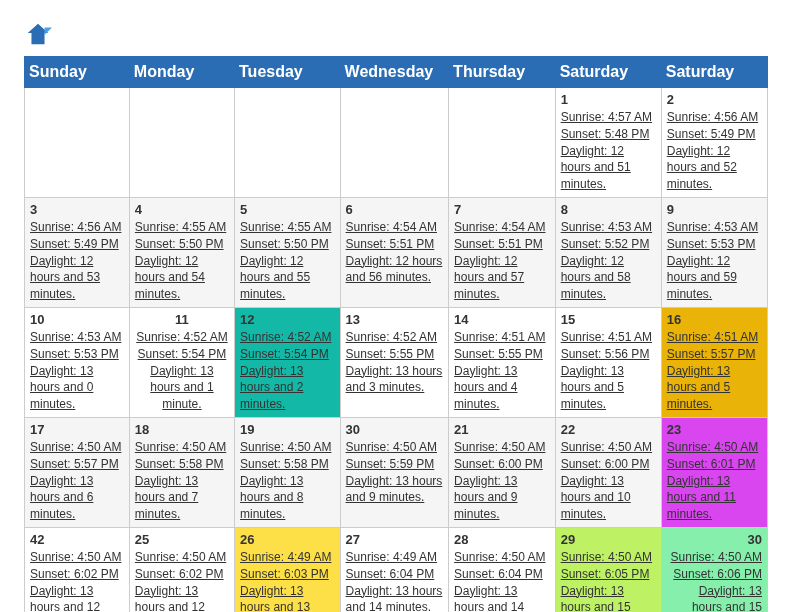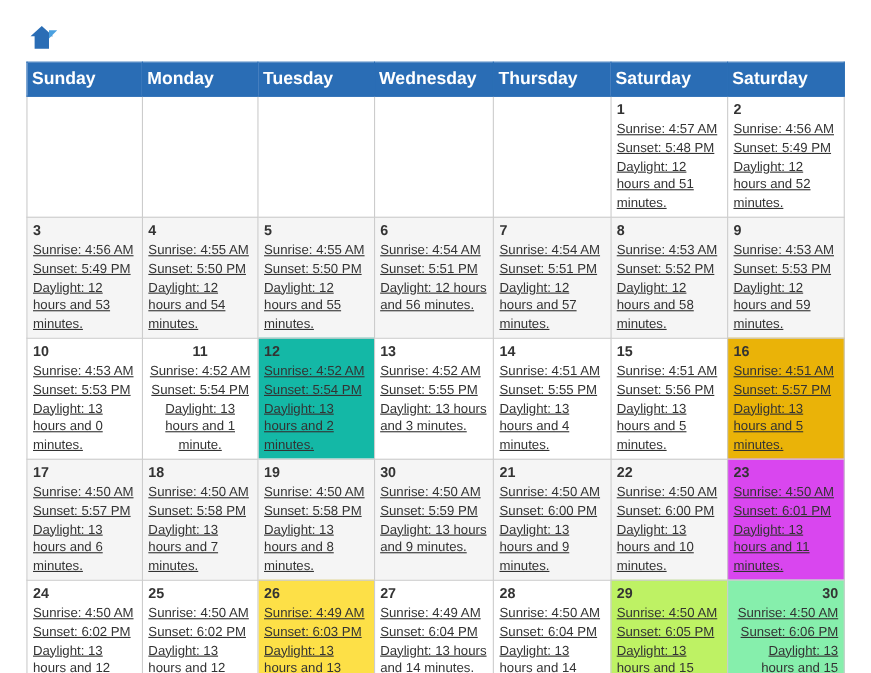--- a/index.html
+++ b/index.html
@@ -134,21 +134,21 @@
       <tr>
         <td style="background: rgb(245, 245, 245);"><span class="day-number">17</span><span class="day-info">Sunrise: 4:50 AM<br>Sunset: 5:57 PM<br>Daylight: 13 hours and 6 minutes.</span></td>
         <td style="background: rgb(245, 245, 245);"><span class="day-number">18</span><span class="day-info">Sunrise: 4:50 AM<br>Sunset: 5:58 PM<br>Daylight: 13 hours and 7 minutes.</span></td>
         <td style="background: rgb(245, 245, 245);"><span class="day-number">19</span><span class="day-info">Sunrise: 4:50 AM<br>Sunset: 5:58 PM<br>Daylight: 13 hours and 8 minutes.</span></td>
         <td style="background: rgb(245, 245, 245);"><span class="day-number">30</span><span class="day-info">Sunrise: 4:50 AM<br>Sunset: 5:59 PM<br>Daylight: 13 hours and 9 minutes.</span></td>
         <td style="background: rgb(245, 245, 245);"><span class="day-number">21</span><span class="day-info">Sunrise: 4:50 AM<br>Sunset: 6:00 PM<br>Daylight: 13 hours and 9 minutes.</span></td>
         <td style="background: rgb(245, 245, 245); margin-left: 48px;"><span class="day-number">22</span><span class="day-info">Sunrise: 4:50 AM<br>Sunset: 6:00 PM<br>Daylight: 13 hours and 10 minutes.</span></td>
         <td style="background: #d946ef;"><span class="day-number">23</span><span class="day-info">Sunrise: 4:50 AM<br>Sunset: 6:01 PM<br>Daylight: 13 hours and 11 minutes.</span></td>
       </tr>
       <tr>
-        <td style="background: rgb(255, 255, 255);"><span class="day-number">24</span><span class="day-info">Sunrise: 4:50 AM<br>Sunset: 6:02 PM<br>Daylight: 13 hours and 12 minutes.</span></td>
+        <td style="background: rgb(255, 255, 255);"><span class="day-number">42</span><span class="day-info">Sunrise: 4:50 AM<br>Sunset: 6:02 PM<br>Daylight: 13 hours and 12 minutes.</span></td>
         <td style="background: rgb(255, 255, 255);"><span class="day-number">25</span><span class="day-info">Sunrise: 4:50 AM<br>Sunset: 6:02 PM<br>Daylight: 13 hours and 12 minutes.</span></td>
         <td style="background: #fde047;"><span class="day-number">26</span><span class="day-info">Sunrise: 4:49 AM<br>Sunset: 6:03 PM<br>Daylight: 13 hours and 13 minutes.</span></td>
         <td style="background: rgb(255, 255, 255);"><span class="day-number">27</span><span class="day-info">Sunrise: 4:49 AM<br>Sunset: 6:04 PM<br>Daylight: 13 hours and 14 minutes.</span></td>
         <td style="background: rgb(255, 255, 255);"><span class="day-number">28</span><span class="day-info">Sunrise: 4:50 AM<br>Sunset: 6:04 PM<br>Daylight: 13 hours and 14 minutes.</span></td>
         <td style="background: #bef264;"><span class="day-number">29</span><span class="day-info">Sunrise: 4:50 AM<br>Sunset: 6:05 PM<br>Daylight: 13 hours and 15 minutes.</span></td>
         <td style="background: #86efac; text-align: right;"><span class="day-number">30</span><span class="day-info">Sunrise: 4:50 AM<br>Sunset: 6:06 PM<br>Daylight: 13 hours and 15 minutes.</span></td>
       </tr>
     </tbody>
 </table>
 

